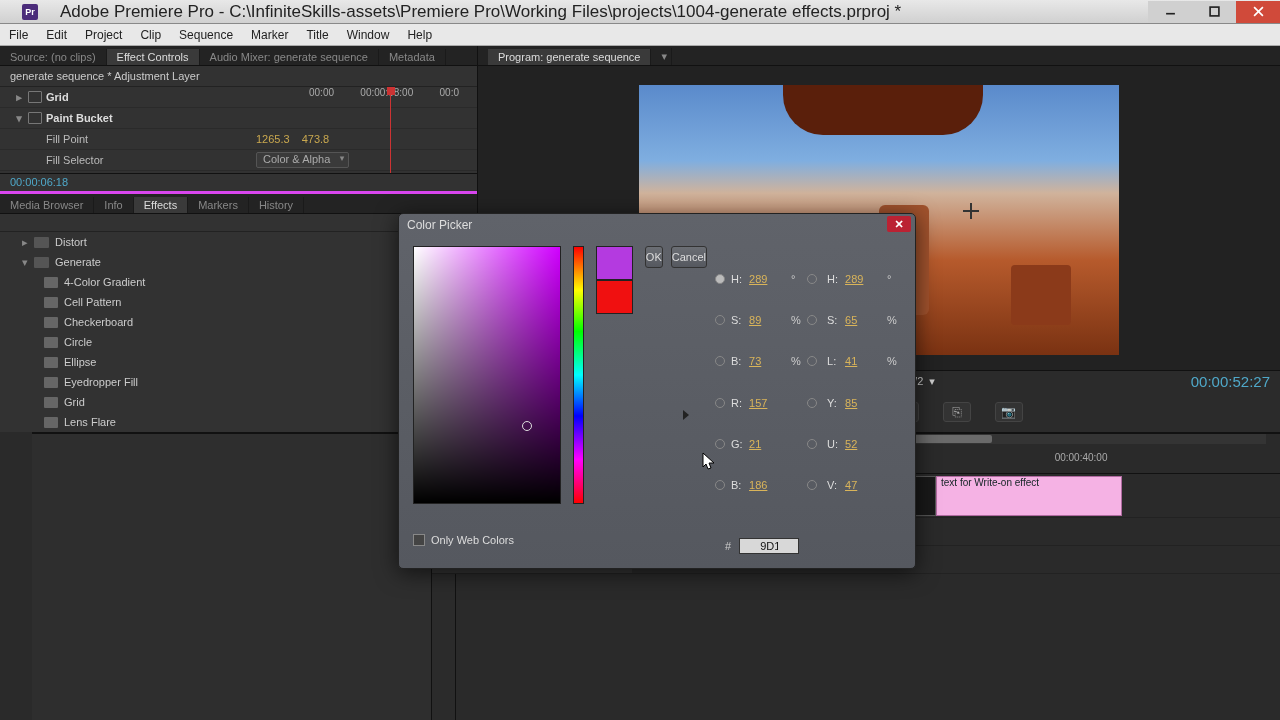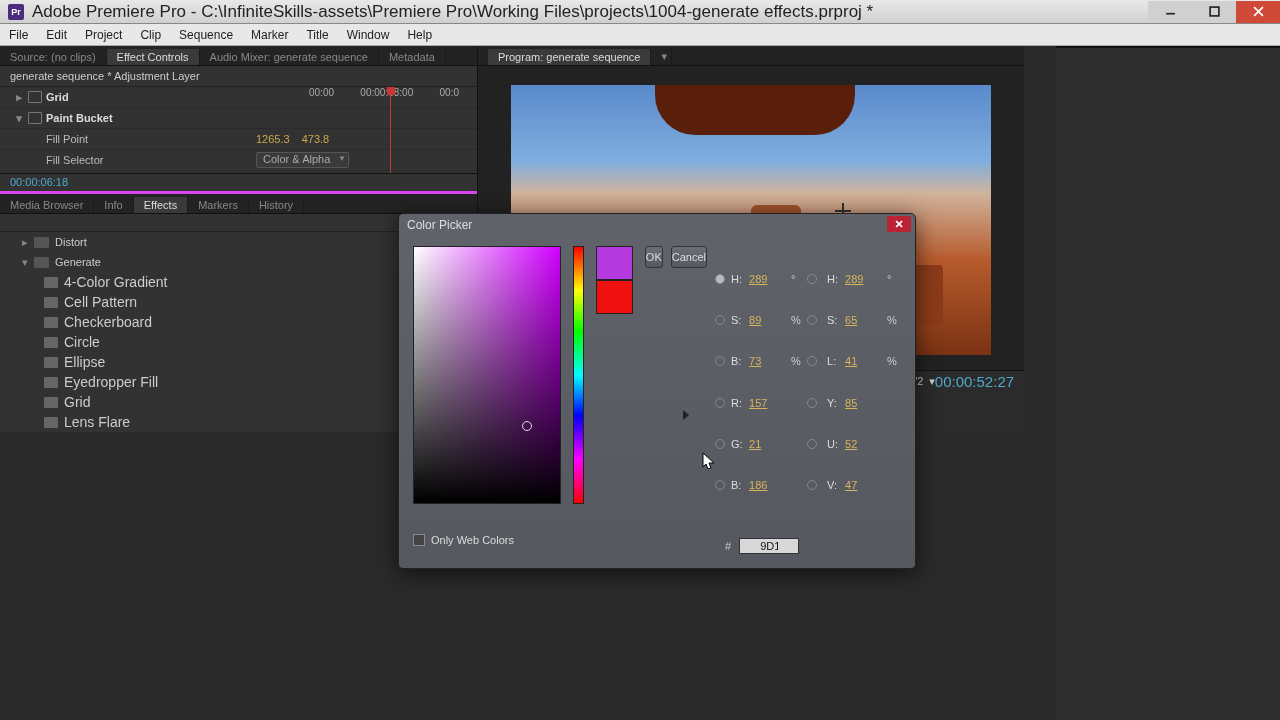--- a/index.html
+++ b/index.html
@@ -1,34 +1,34 @@
 <!DOCTYPE html>
 <html><head>
 <meta charset="utf-8">
 <style>
 * { margin: 0; padding: 0; box-sizing: border-box; font-family: "Segoe UI", Tahoma, sans-serif; }
 body { background: #2a2a2a; width: 1280px; height: 720px; overflow: hidden; color: #ccc; font-size: 12px; position: relative; }
 
 
 .titlebar { background: linear-gradient(#e8e8e8,#d0d0d0); height: 24px; display: flex; align-items: center; border-bottom: 1px solid #888; }
-.titlebar .app-icon { width: 16px; height: 16px; margin: 0 8px; background: #4b2c7a; border-radius: 2px; display:flex; align-items:center; justify-content:center; color:#fff; font-size:9px; font-weight:bold; }
+.titlebar .app-icon { width: 16px; height: 16px; margin: 0 22px; background: #4b2c7a; border-radius: 2px; display:flex; align-items:center; justify-content:center; color:#fff; font-size:9px; font-weight:bold; }
 .titlebar .title-text { color: #222; font-size: 17px; flex:1; }
 .win-btns { display:flex; margin-left:auto; }
 .win-btn { width: 44px; height: 22px; display:flex; align-items:center; justify-content:center; color:#222; }
 .win-btn.min { background:#d0d0d0; }
 .win-btn.max { background:#d0d0d0; }
 .win-btn.close { background:#d04a3a; color:#fff; }
 .win-btn svg { width:11px; height:11px; }
 
 
 .menubar { background: #e8e8e8; height: 22px; display:flex; align-items:center; border-bottom:1px solid #aaa; }
 .menubar .menuitem { padding: 0 9px; color:#222; font-size:12px; cursor:pointer; }
 
 
-.app-area { background: #2a2a2a; height: calc(720px - 46px); display:flex; flex-direction:row; }
+.app-area { background: #2a2a2a; height: calc(720px - 46px); display:flex; flex-direction:column; }
 
 
 .top-row { height: 386px; display:flex; }
 .left-top { width: 478px; display:flex; flex-direction:column; background:#323232; border-right:1px solid #111;}
 .right-top { flex:1; display:flex; flex-direction:column; background:#262626; }
 
 
 .panel-tabs { height: 20px; background:#232323; display:flex; align-items:flex-end; font-size:11px; border-bottom:1px solid #111;}
 .panel-tab { padding:2px 10px; color:#888; border-right:1px solid #1a1a1a; }
 .panel-tab.active { background:#3a3a3a; color:#ddd; }
@@ -47,21 +47,21 @@
 .prop-val { color:#c9a84f; margin-left:30px; font-size:11px; }
 .dropdown { background:#3a3a3a; border:1px solid #555; padding:0 18px 0 6px; height:16px; font-size:11px; color:#aaa; position:relative; border-radius:2px;}
 .dropdown:after { content:"▾"; position:absolute; right:4px; font-size:9px; color:#888;}
 
 
 .tc-line { height:18px; padding:2px 10px; font-size:11px; color:#ccc; border-top:1px solid #111;}
 
 
 .lower-left { flex:1; display:flex; flex-direction:column; border-top:3px solid #d946ef;}
 .effects-list { flex:1; overflow:hidden; }
-.eff-item { padding:2px 6px 2px 44px; font-size:14px; color:#ccc; display:flex; align-items:center; height:20px;}
+.eff-item { padding:2px 6px 2px 44px; font-size:11px; color:#ccc; display:flex; align-items:center; height:20px;}
 .eff-item .foldericon { width:14px; height:11px; background:#666; margin-right:6px; border-radius:1px;}
 .eff-folder { padding:2px 6px 2px 22px; font-size:11px; color:#ccc; display:flex; align-items:center; height:20px;}
 .eff-folder .tw2 { width:10px; color:#888; margin-right:2px;}
 .eff-folder .foldericon { width:15px; height:11px; background:#555; margin-right:6px; border-radius:1px;}
 
 
 .prog-tabs { height:20px; background:#232323; display:flex; align-items:flex-end; font-size:11px; border-bottom:1px solid #111;}
 .prog-body { flex:1; display:flex; align-items:center; justify-content:center; background:#222; position:relative;}
 .prog-image { width:480px; height:270px; background: linear-gradient(to bottom, #5a8acb 0%, #7faee0 28%, #d0b39c 40%, #b65a2c 65%, #7a3212 100%); position:relative; overflow:hidden; margin-top:4px;}
 .rock1 { position:absolute; left:50%; bottom:40px; width:50px; height:110px; background:#a0522d; border-radius:6px; }

